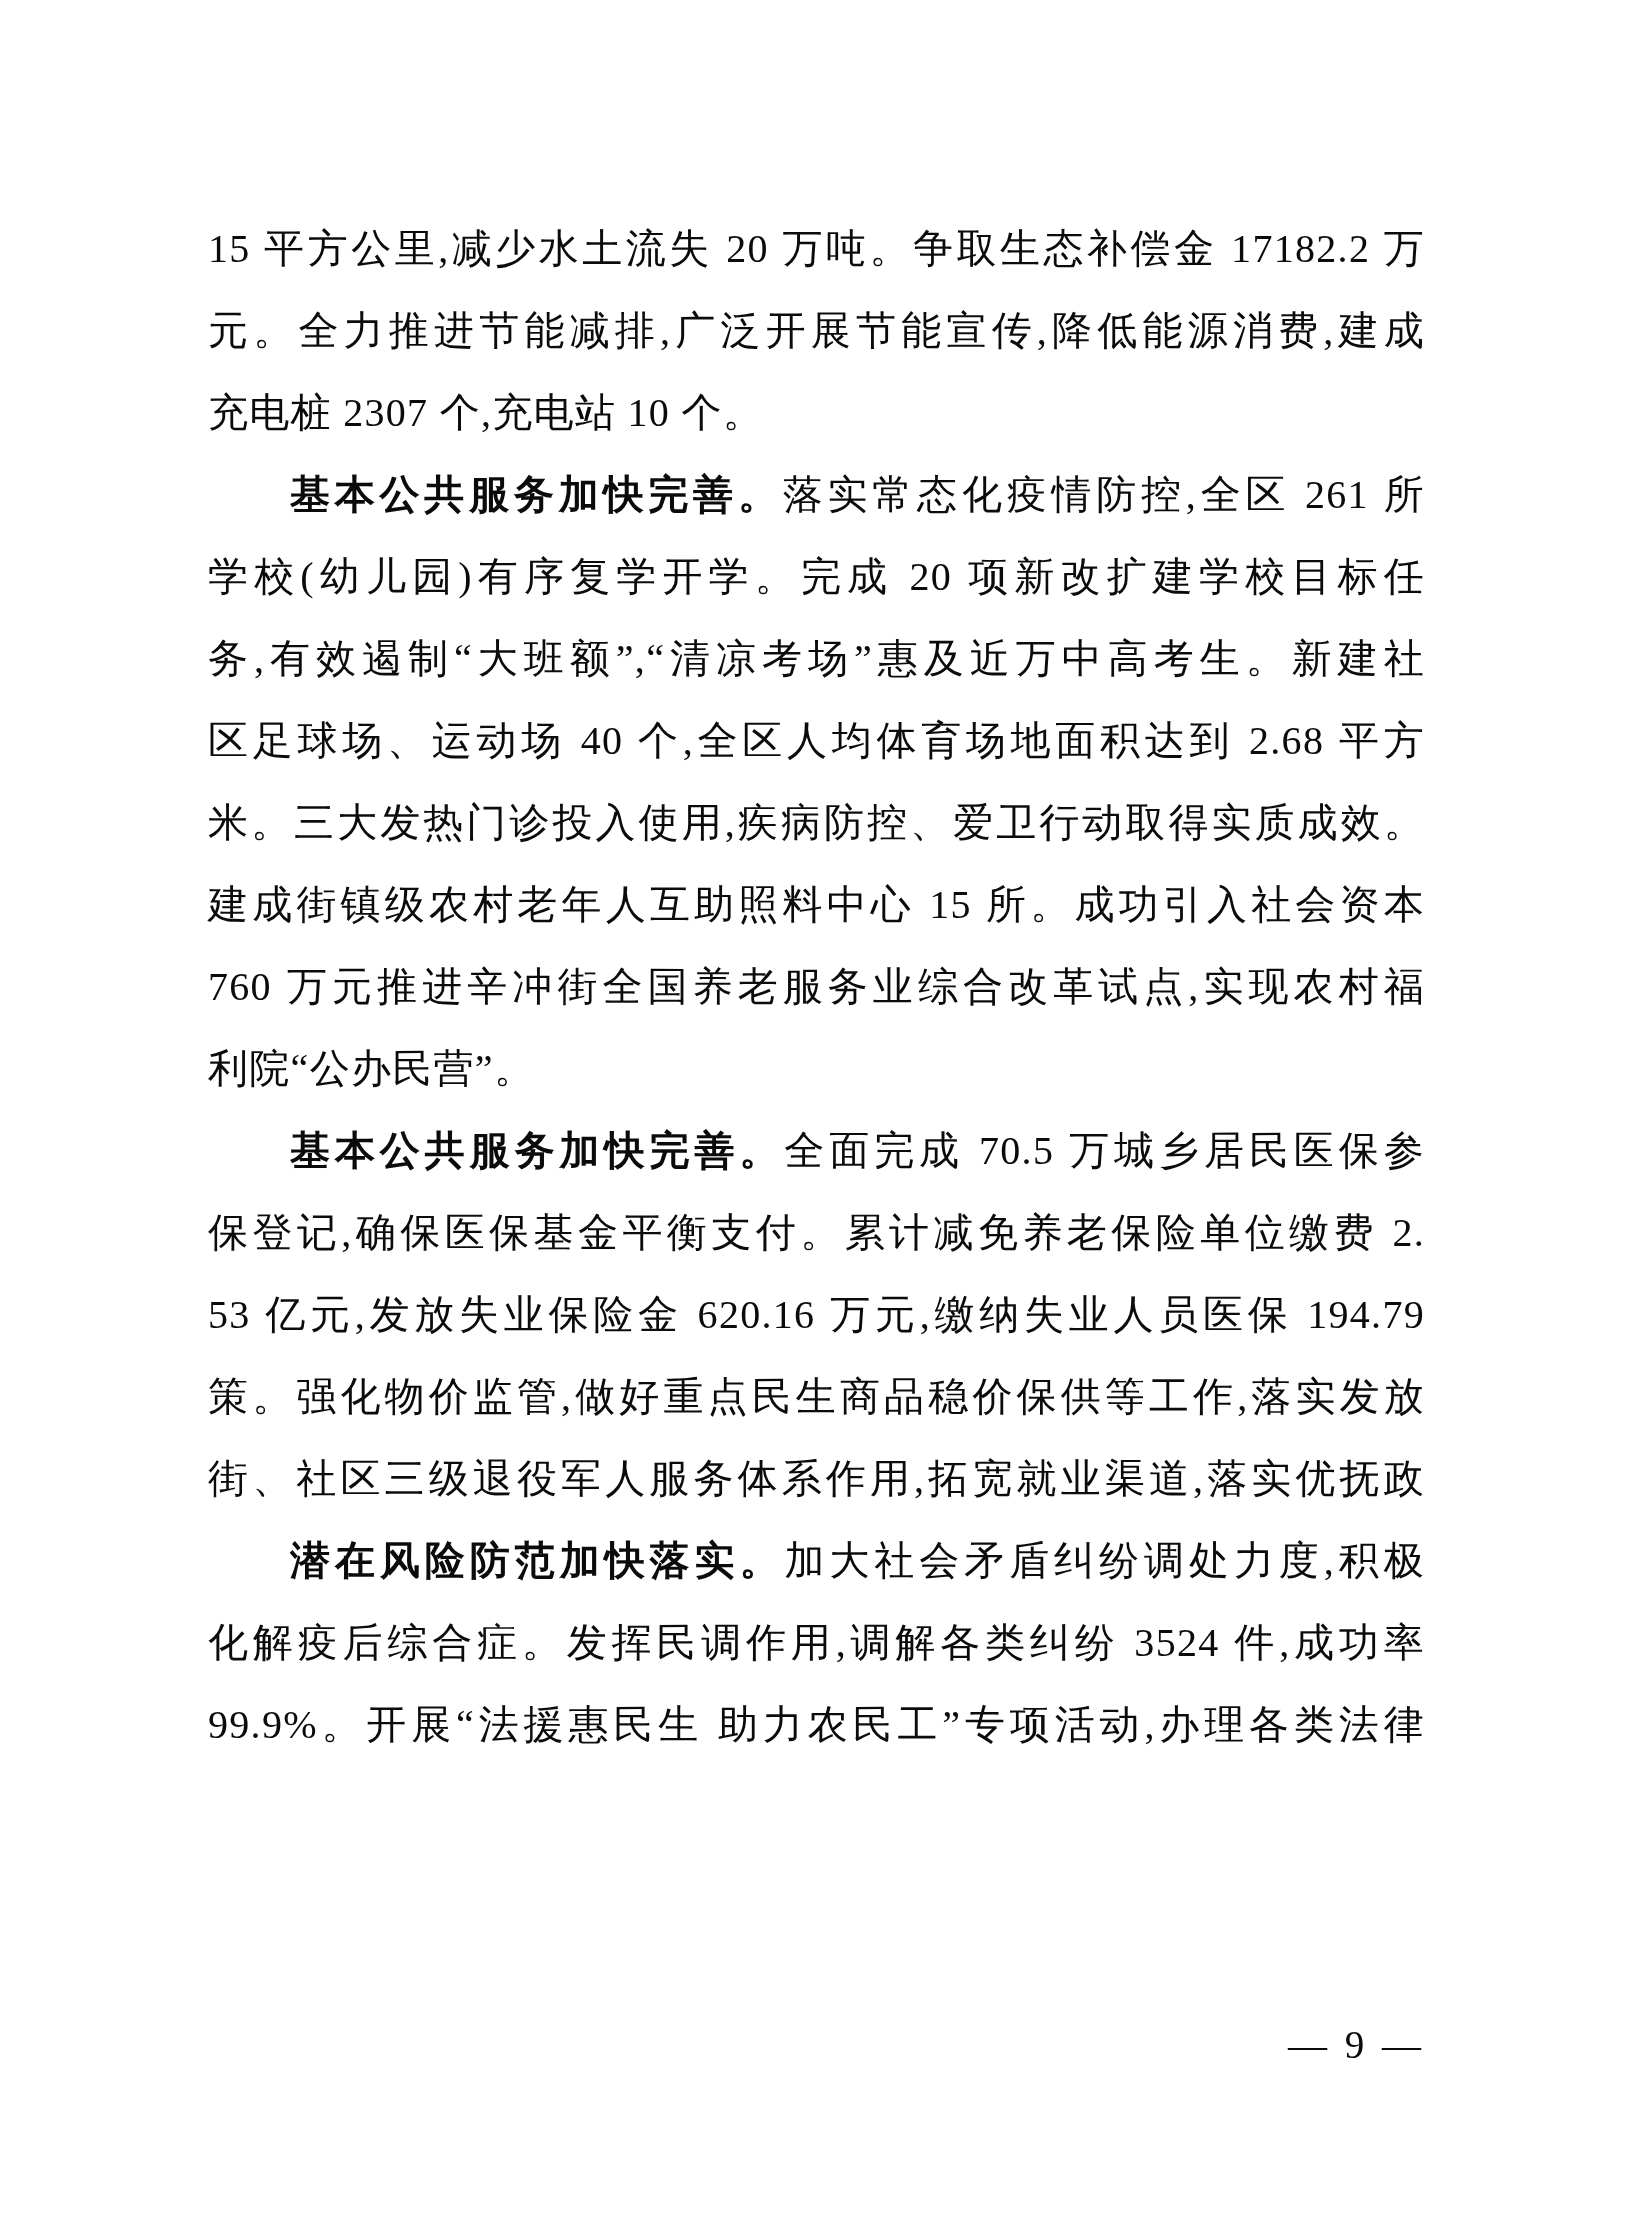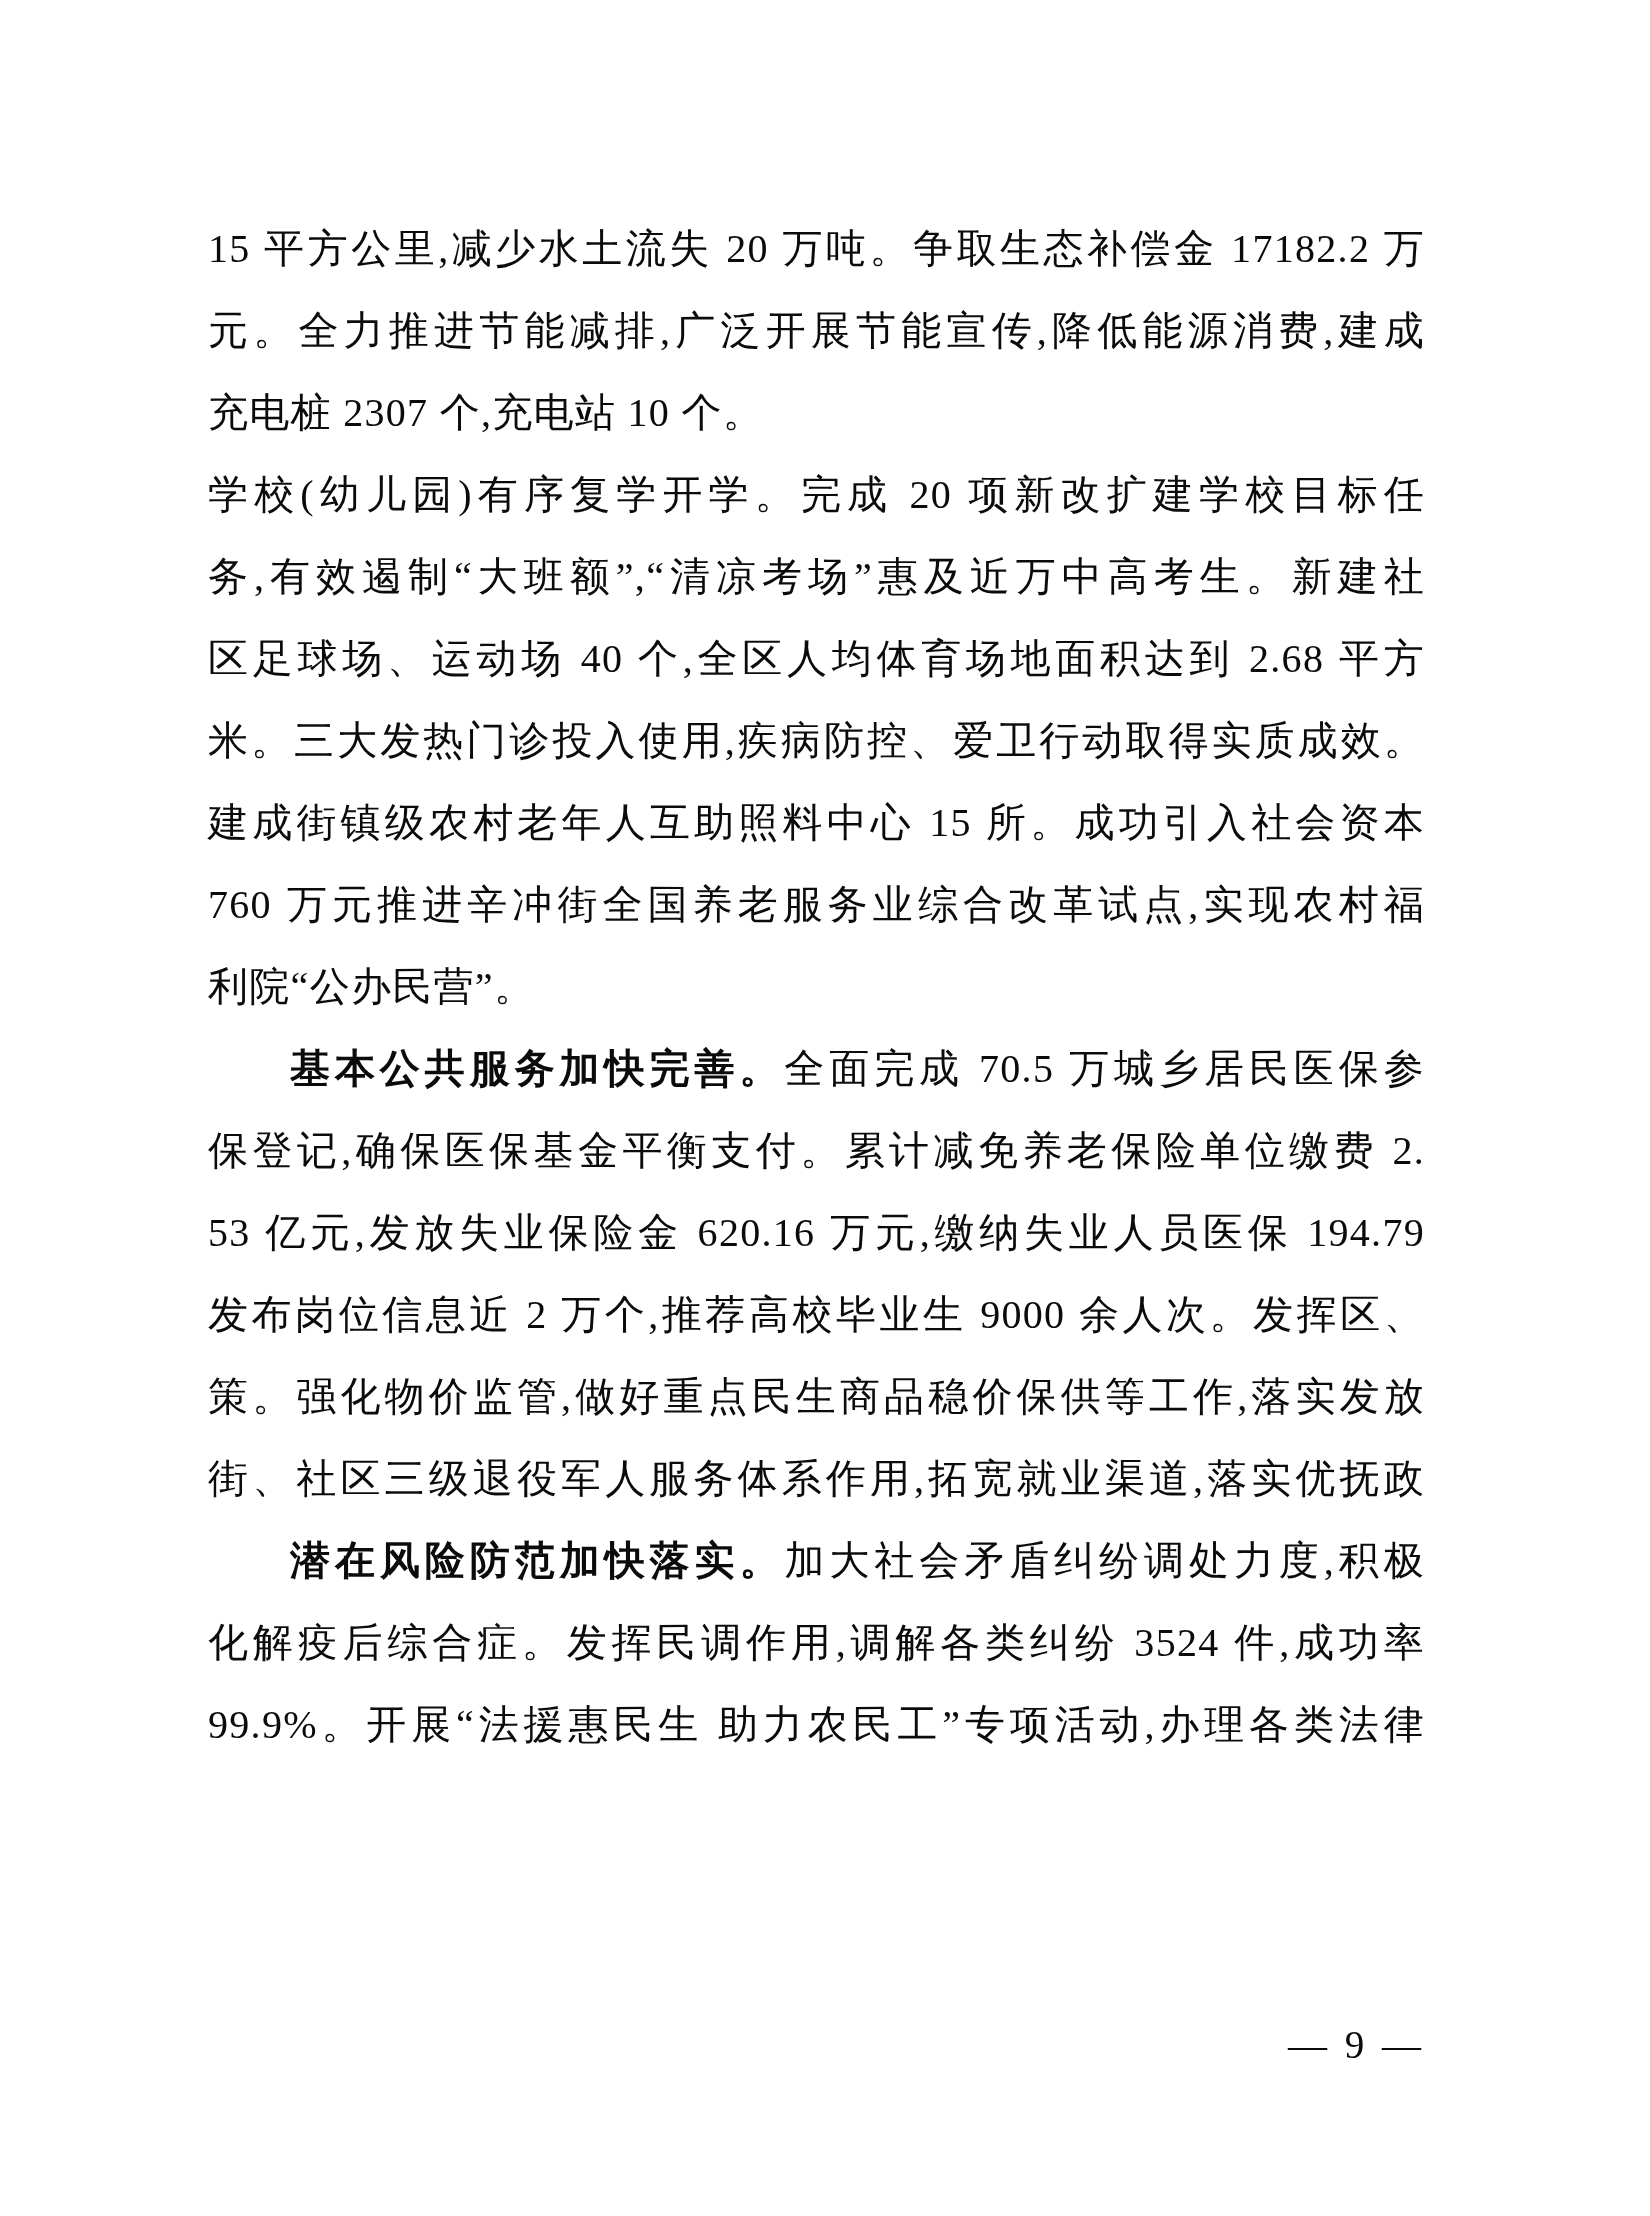--- a/index.html
+++ b/index.html
@@ -48,31 +48,31 @@
   }
 </style>
 </head>
 <body>
 
 <div class="page" style="background: rgb(255, 255, 255); color: rgb(11, 11, 11);">
   <div class="body-text">
       <div class="line"><span class="txt">15 平方公里,减少水土流失 20 万吨。争取生态补偿金 17182.2 万</span></div>
       <div class="line"><span class="txt">元。全力推进节能减排,广泛开展节能宣传,降低能源消费,建成</span></div>
       <div class="line end"><span class="txt">充电桩 2307 个,充电站 10 个。</span></div>
+      <div class="line indent"><span class="lead">基本公共服务加快完善。</span><span class="txt">落实常态化疫情防控,全区 261 所</span></div>
       <div class="line"><span class="txt">学校(幼儿园)有序复学开学。完成 20 项新改扩建学校目标任</span></div>
       <div class="line"><span class="txt">务,有效遏制“大班额”,“清凉考场”惠及近万中高考生。新建社</span></div>
       <div class="line"><span class="txt">区足球场、运动场 40 个,全区人均体育场地面积达到 2.68 平方</span></div>
       <div class="line"><span class="txt">米。三大发热门诊投入使用,疾病防控、爱卫行动取得实质成效。</span></div>
       <div class="line"><span class="txt">建成街镇级农村老年人互助照料中心 15 所。成功引入社会资本</span></div>
       <div class="line"><span class="txt">760 万元推进辛冲街全国养老服务业综合改革试点,实现农村福</span></div>
       <div class="line end"><span class="txt">利院“公办民营”。</span></div>
       <div class="line indent"><span class="lead">基本公共服务加快完善。</span><span class="txt">全面完成 70.5 万城乡居民医保参</span></div>
       <div class="line"><span class="txt">保登记,确保医保基金平衡支付。累计减免养老保险单位缴费 2.</span></div>
       <div class="line"><span class="txt">53 亿元,发放失业保险金 620.16 万元,缴纳失业人员医保 194.79</span></div>
-      <div class="line"><span class="txt">发布岗位信息近 2 万个,推荐高校毕业生 9000 余人次。发挥区、</span></div>
       <div class="line"><span class="txt">策。强化物价监管,做好重点民生商品稳价保供等工作,落实发放</span></div>
       <div class="line"><span class="txt">街、社区三级退役军人服务体系作用,拓宽就业渠道,落实优抚政</span></div>
       <div class="line indent"><span class="lead">潜在风险防范加快落实。</span><span class="txt">加大社会矛盾纠纷调处力度,积极</span></div>
       <div class="line"><span class="txt">化解疫后综合症。发挥民调作用,调解各类纠纷 3524 件,成功率</span></div>
       <div class="line"><span class="txt">99.9%。开展“法援惠民生 助力农民工”专项活动,办理各类法律</span></div>
     </div>
   <div class="footer">— 9 —</div>
 </div>
 
 

